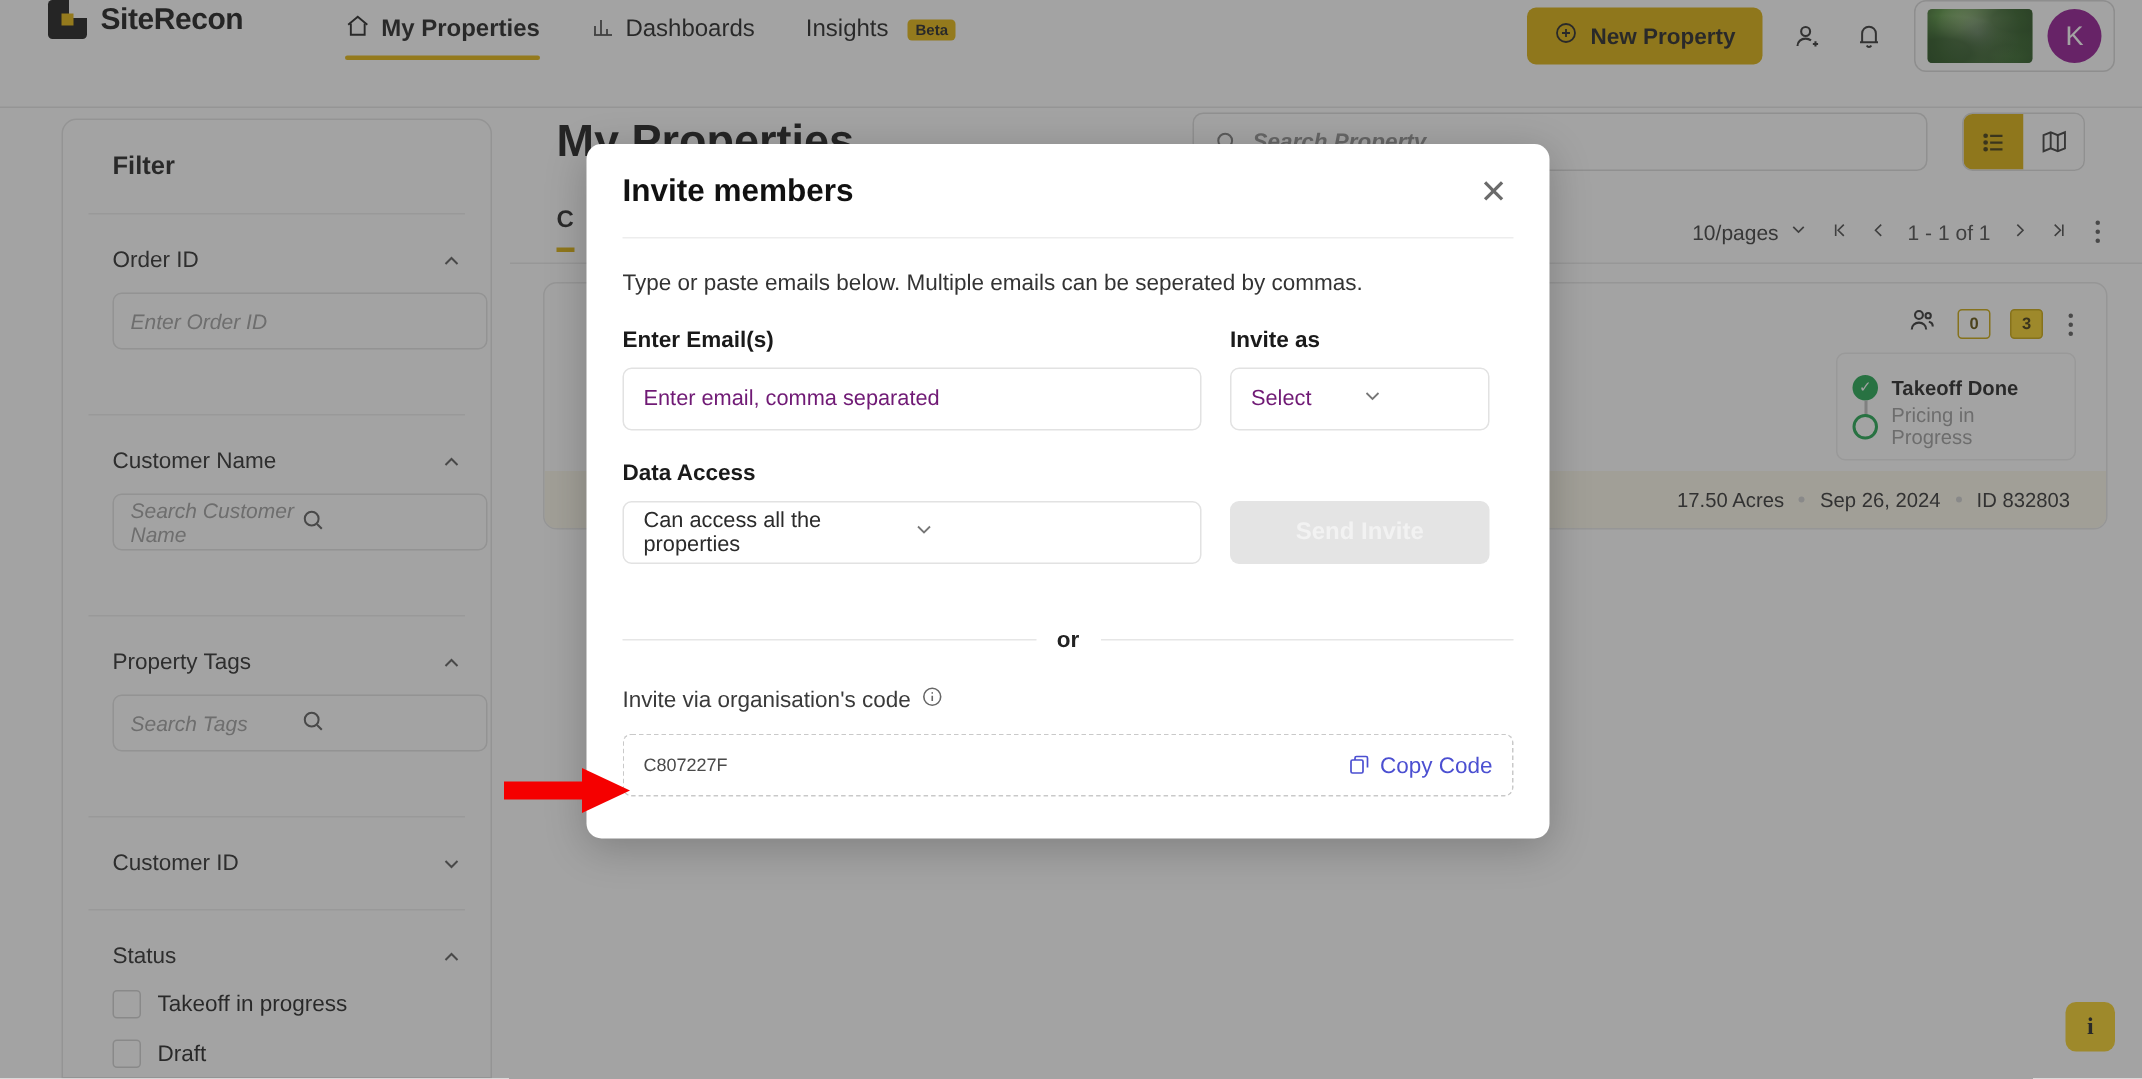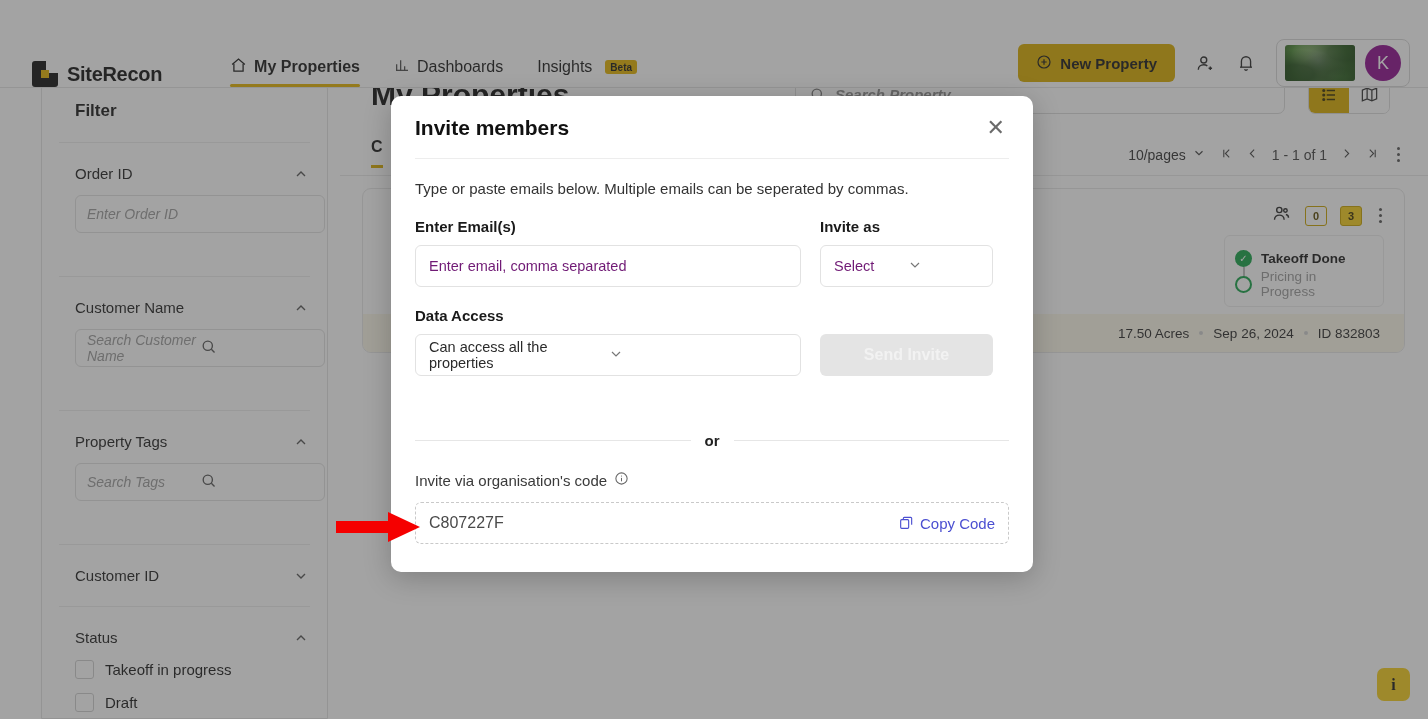--- a/index.html
+++ b/index.html
@@ -21,23 +21,22 @@
 
   
   .header {
     position: absolute;
     top: 0; left: 0;
     width: 1428px;
     height: 72px;
     background: #ffffff;
     border-bottom: 1px solid #e5e5e5;
     display: flex;
-    align-items: flex-end;
+    align-items: flex-start;
     z-index: 2;
-    margin-top: 16px;
   }
   .brand {
     display: flex;
     align-items: center;
     gap: 9px;
     margin-left: 32px;
   }
   .brand-mark {
     width: 26px; height: 26px;
     position: relative;
@@ -434,40 +433,40 @@
     color: #f2f2f2;
     font-size: 16px;
     font-weight: bold;
     font-family: "Liberation Sans", sans-serif;
     cursor: not-allowed;
   }
   .or-divider {
     display: flex;
     align-items: center;
     gap: 14px;
-    margin-top: 56px;
+    margin-top: 42px;
   }
   .or-divider .line { flex:1; height:1px; background:#e6e6e6; }
   .or-divider .or { font-size: 15px; font-weight: bold; color: #222; }
   .org-label {
     display: flex; align-items: center; gap: 7px;
     font-size: 15px; color: #3a3a3a;
     margin-top: 22px;
   }
   .code-box {
     margin-top: 13px;
     height: 42px;
     border: 1px dashed #c9c9c9;
     border-radius: 6px;
     display: flex;
     align-items: center;
     justify-content: space-between;
     padding: 0 13px;
   }
-  .code-val { font-size: 16px; color: #4a4a4a; }
+  .code-val { font-size: 12px; color: #4a4a4a; }
   .copy-code {
     display: flex; align-items: center; gap: 6px;
     color: #4b4fd1; font-size: 15px; cursor: pointer;
   }
 
   
   .red-arrow {
     position: absolute;
     left: 336px; top: 510px;
     z-index: 7;

